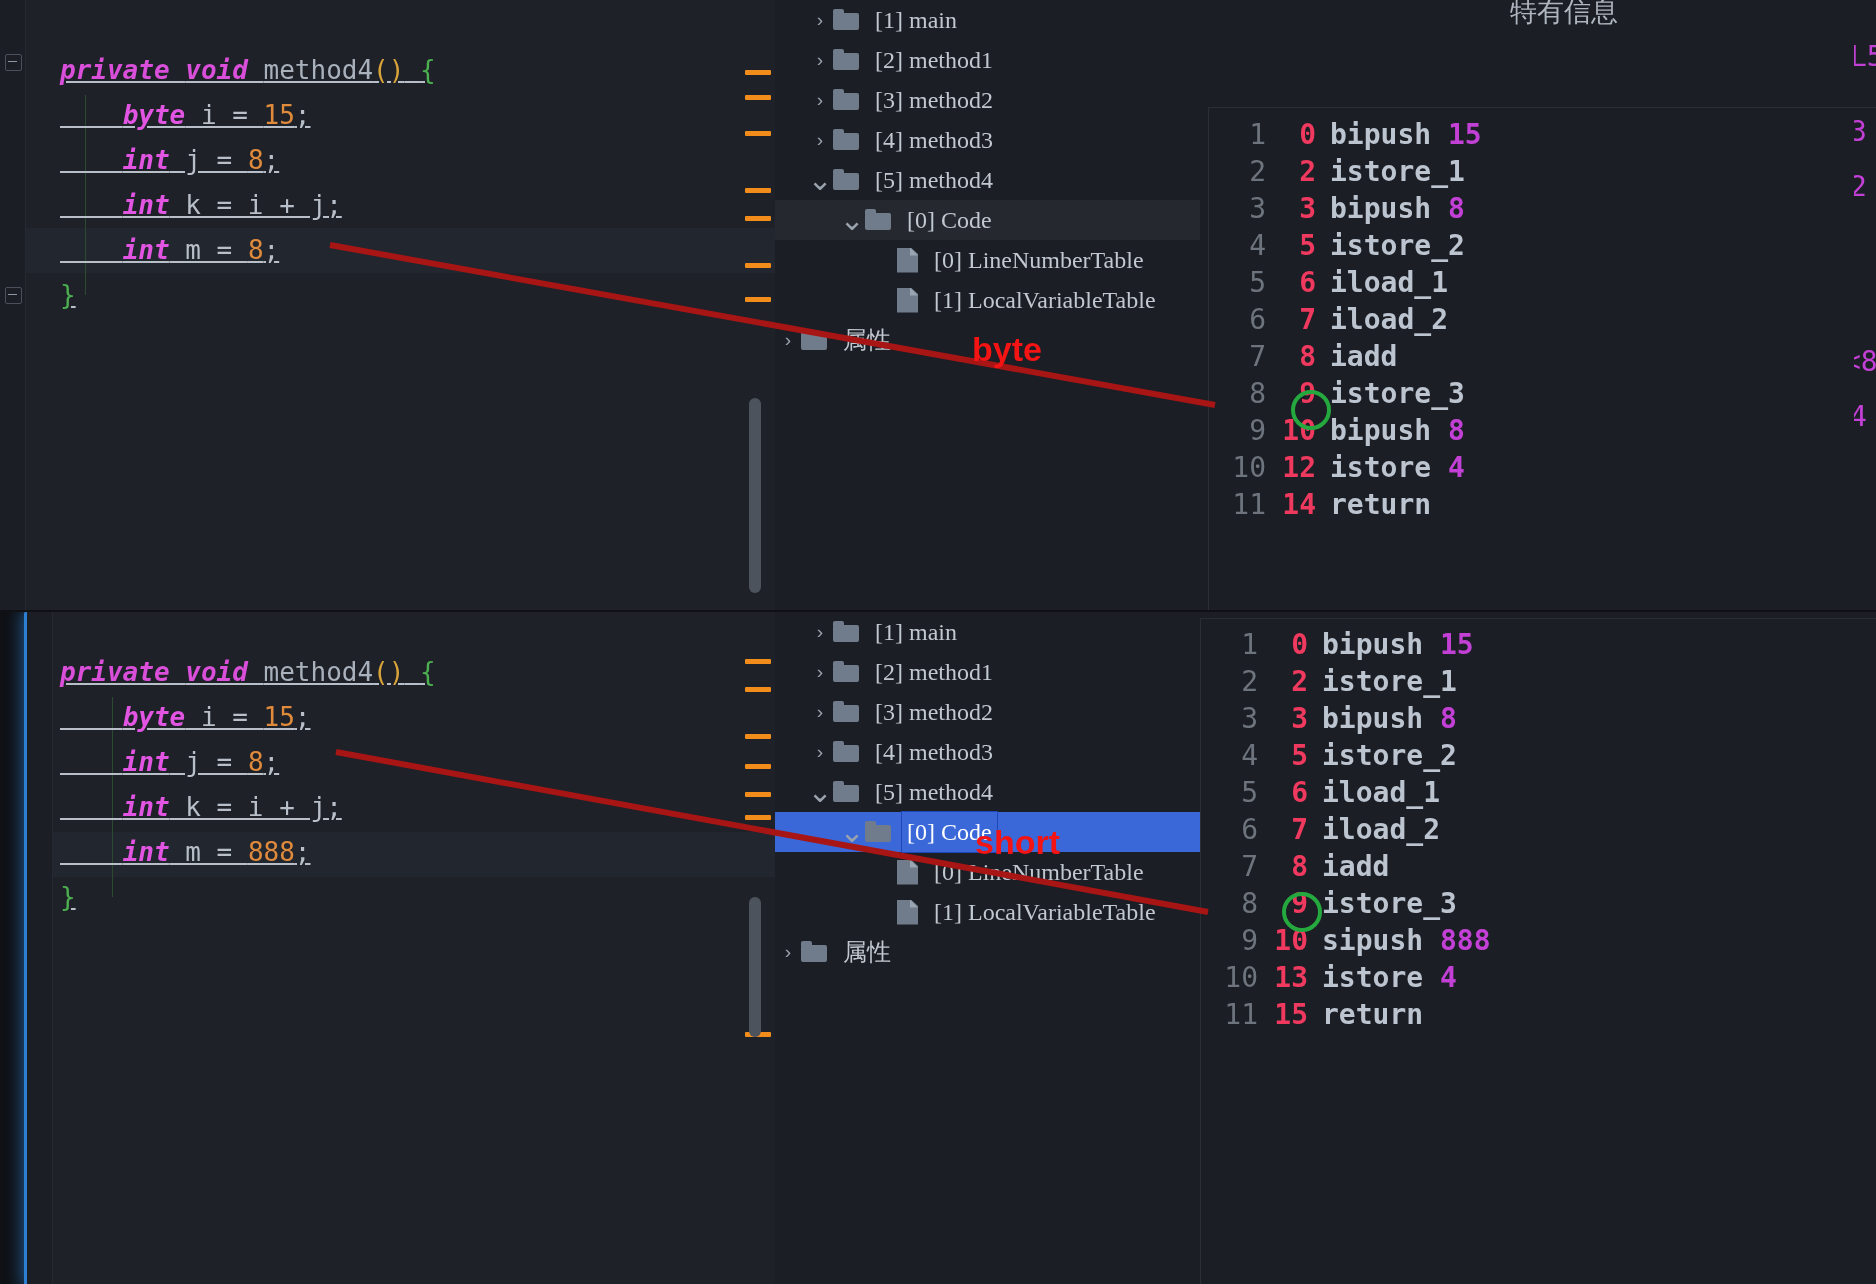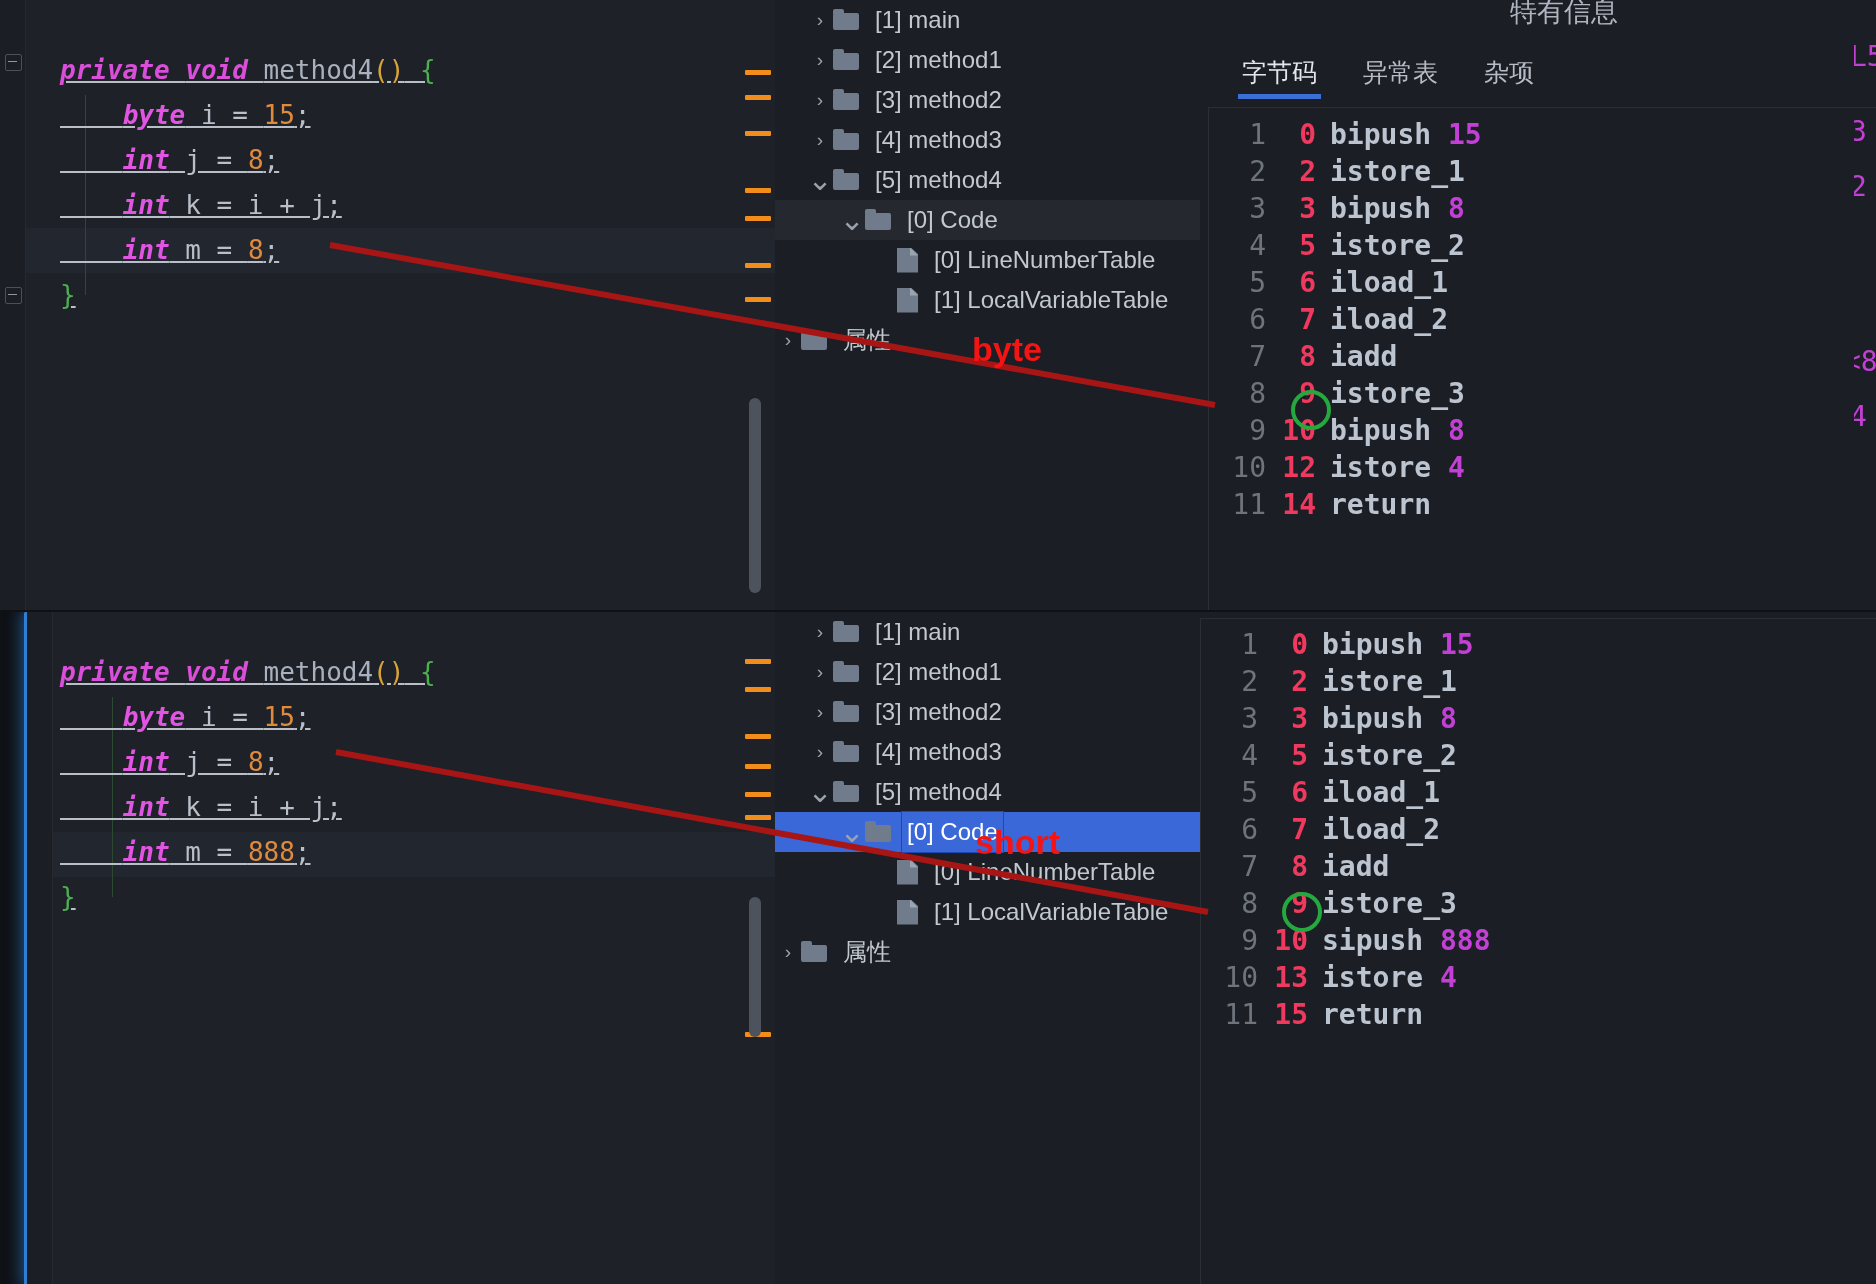--- a/index.html
+++ b/index.html
@@ -114,21 +114,21 @@
   }
   .ico-file::before {
     content:""; position:absolute; left:0; top:0; width:21px; height:25px;
     background:#707c8c;
     clip-path: polygon(0 0, 66% 0, 100% 26%, 100% 100%, 0 100%);
   }
   .ico-file::after {
     content:""; position:absolute; right:0px; top:0; width:8px; height:8px;
     background:#9aa5b2; clip-path: polygon(0 0, 100% 100%, 0 100%);
   }
-  .tree-label { display: inline-block; padding: 0 5px; }
+  .tree-label { display: inline-block; padding: 0 5px; font-family: Liberation Serif, serif; }
 
   
   .bc-panel {
     position: absolute; top: 0; right: 0; width: 676px; height: 100%;
     background: #1b1e24;
   }
   .bc-title {
     position: absolute; right: 330px; font-size: 27px; color: #aeb5bf; white-space: nowrap;
   }
   .bc-tabs {
@@ -260,25 +260,20 @@
         <div class="tree-row">
           <span style="flex: 0 0 0px;"></span>
           <span class="chev">›</span>
           <span class="ico-folder"></span>
           <span class="tree-label">属性</span>
         </div>
       </div>
 
     <div class="bc-panel">
       <div class="bc-title" style="top:-6px; right:258px;">特有信息</div>
-      <div class="bc-tabs" style="left:42px; top:56px;" id="top-tabs">
-          <div class="bc-tab active">字节码</div>
-          <div class="bc-tab">异常表</div>
-          <div class="bc-tab">杂项</div>
-        </div>
       <div class="bc-sep" style="top:107px; left:8px;"></div>
       <div class="bc-gutter-line" style="left:8px; top:107px;"></div>
       <div class="bc-list" style="top:116px;" id="top-bc"><div class="bc-line"><span class="bc-no">1</span><span class="bc-off">0</span><span class="bc-op">bipush</span><span class="bc-arg"> 15</span></div><div class="bc-line"><span class="bc-no">2</span><span class="bc-off">2</span><span class="bc-op">istore_1</span></div><div class="bc-line"><span class="bc-no">3</span><span class="bc-off">3</span><span class="bc-op">bipush</span><span class="bc-arg"> 8</span></div><div class="bc-line"><span class="bc-no">4</span><span class="bc-off">5</span><span class="bc-op">istore_2</span></div><div class="bc-line"><span class="bc-no">5</span><span class="bc-off">6</span><span class="bc-op">iload_1</span></div><div class="bc-line"><span class="bc-no">6</span><span class="bc-off">7</span><span class="bc-op">iload_2</span></div><div class="bc-line"><span class="bc-no">7</span><span class="bc-off">8</span><span class="bc-op">iadd</span></div><div class="bc-line"><span class="bc-no">8</span><span class="bc-off">9</span><span class="bc-op">istore_3</span></div><div class="bc-line"><span class="bc-no">9</span><span class="bc-off">10</span><span class="bc-op">bipush</span><span class="bc-arg"> 8</span></div><div class="bc-line"><span class="bc-no">10</span><span class="bc-off">12</span><span class="bc-op">istore</span><span class="bc-arg"> 4</span></div><div class="bc-line"><span class="bc-no">11</span><span class="bc-off">14</span><span class="bc-op">return</span></div></div>
       <div class="hl-circle" style="left:91px; top:390px;"></div>
     </div>
 
     <div class="edge-code">
       <div style="position:absolute;top:40px;left:-4px;">L5</div>
       <div style="position:absolute;top:115px;left:-4px;">3</div>
       <div style="position:absolute;top:170px;left:-4px;">2</div>

